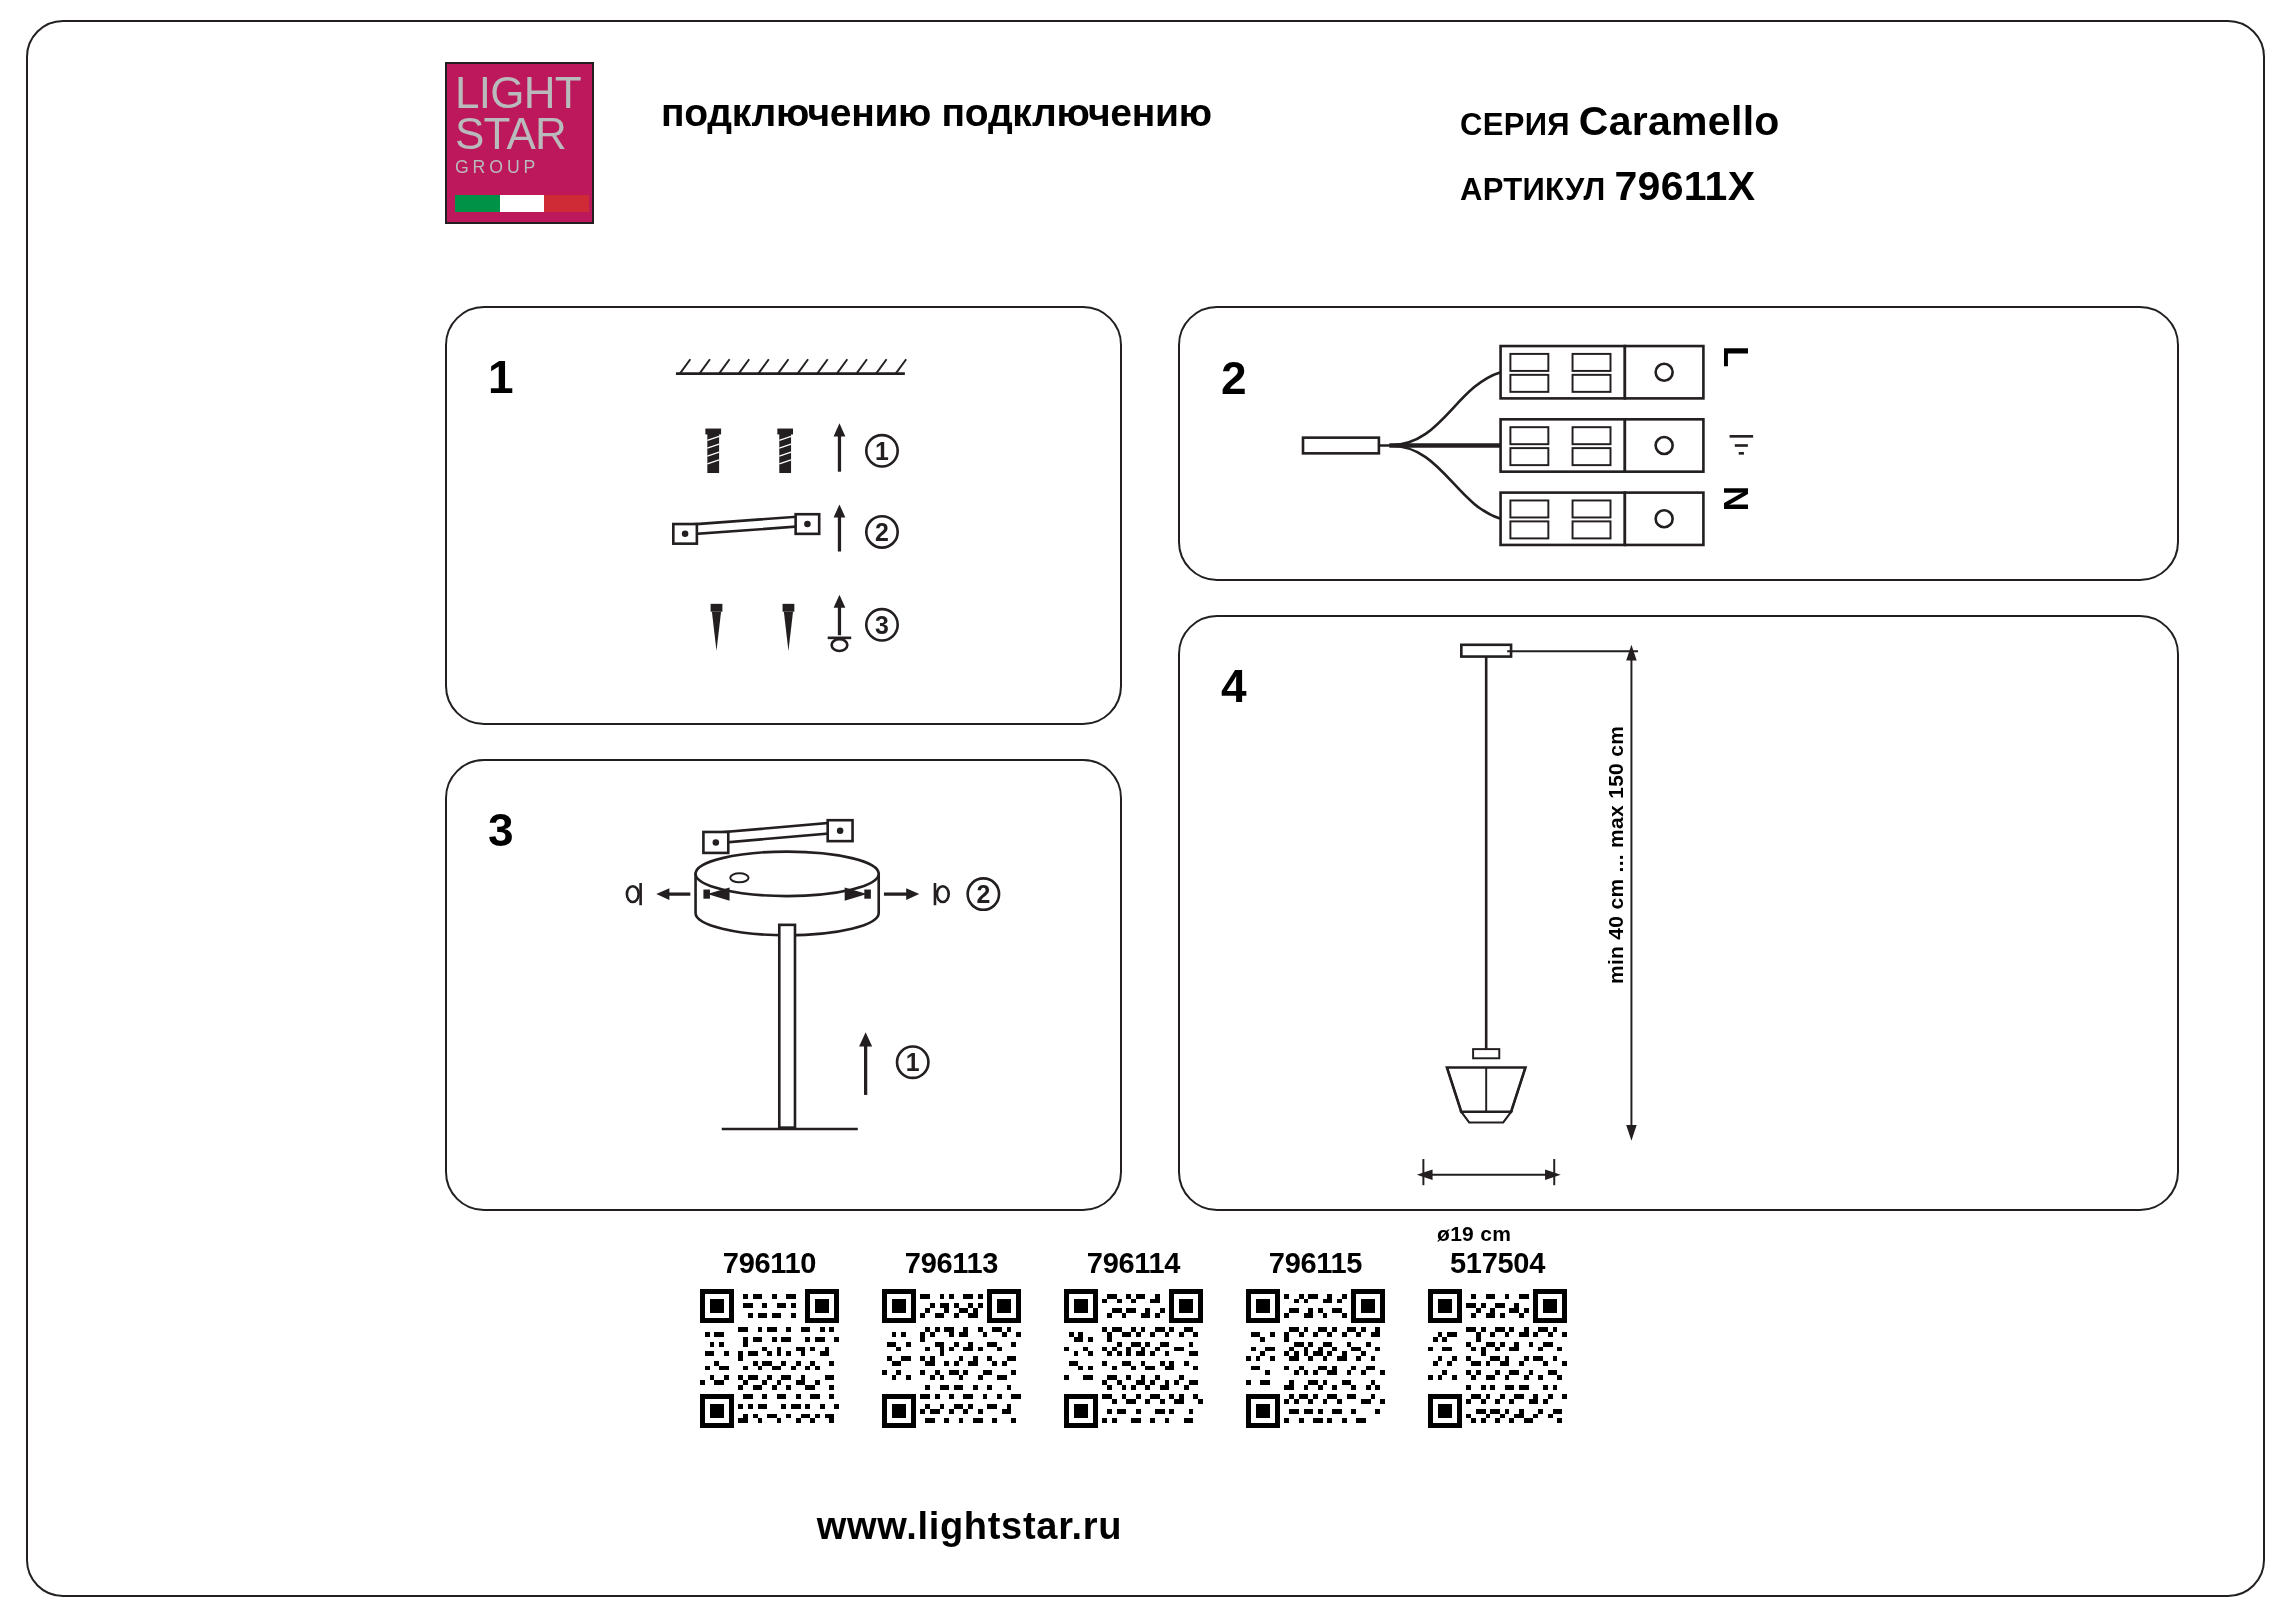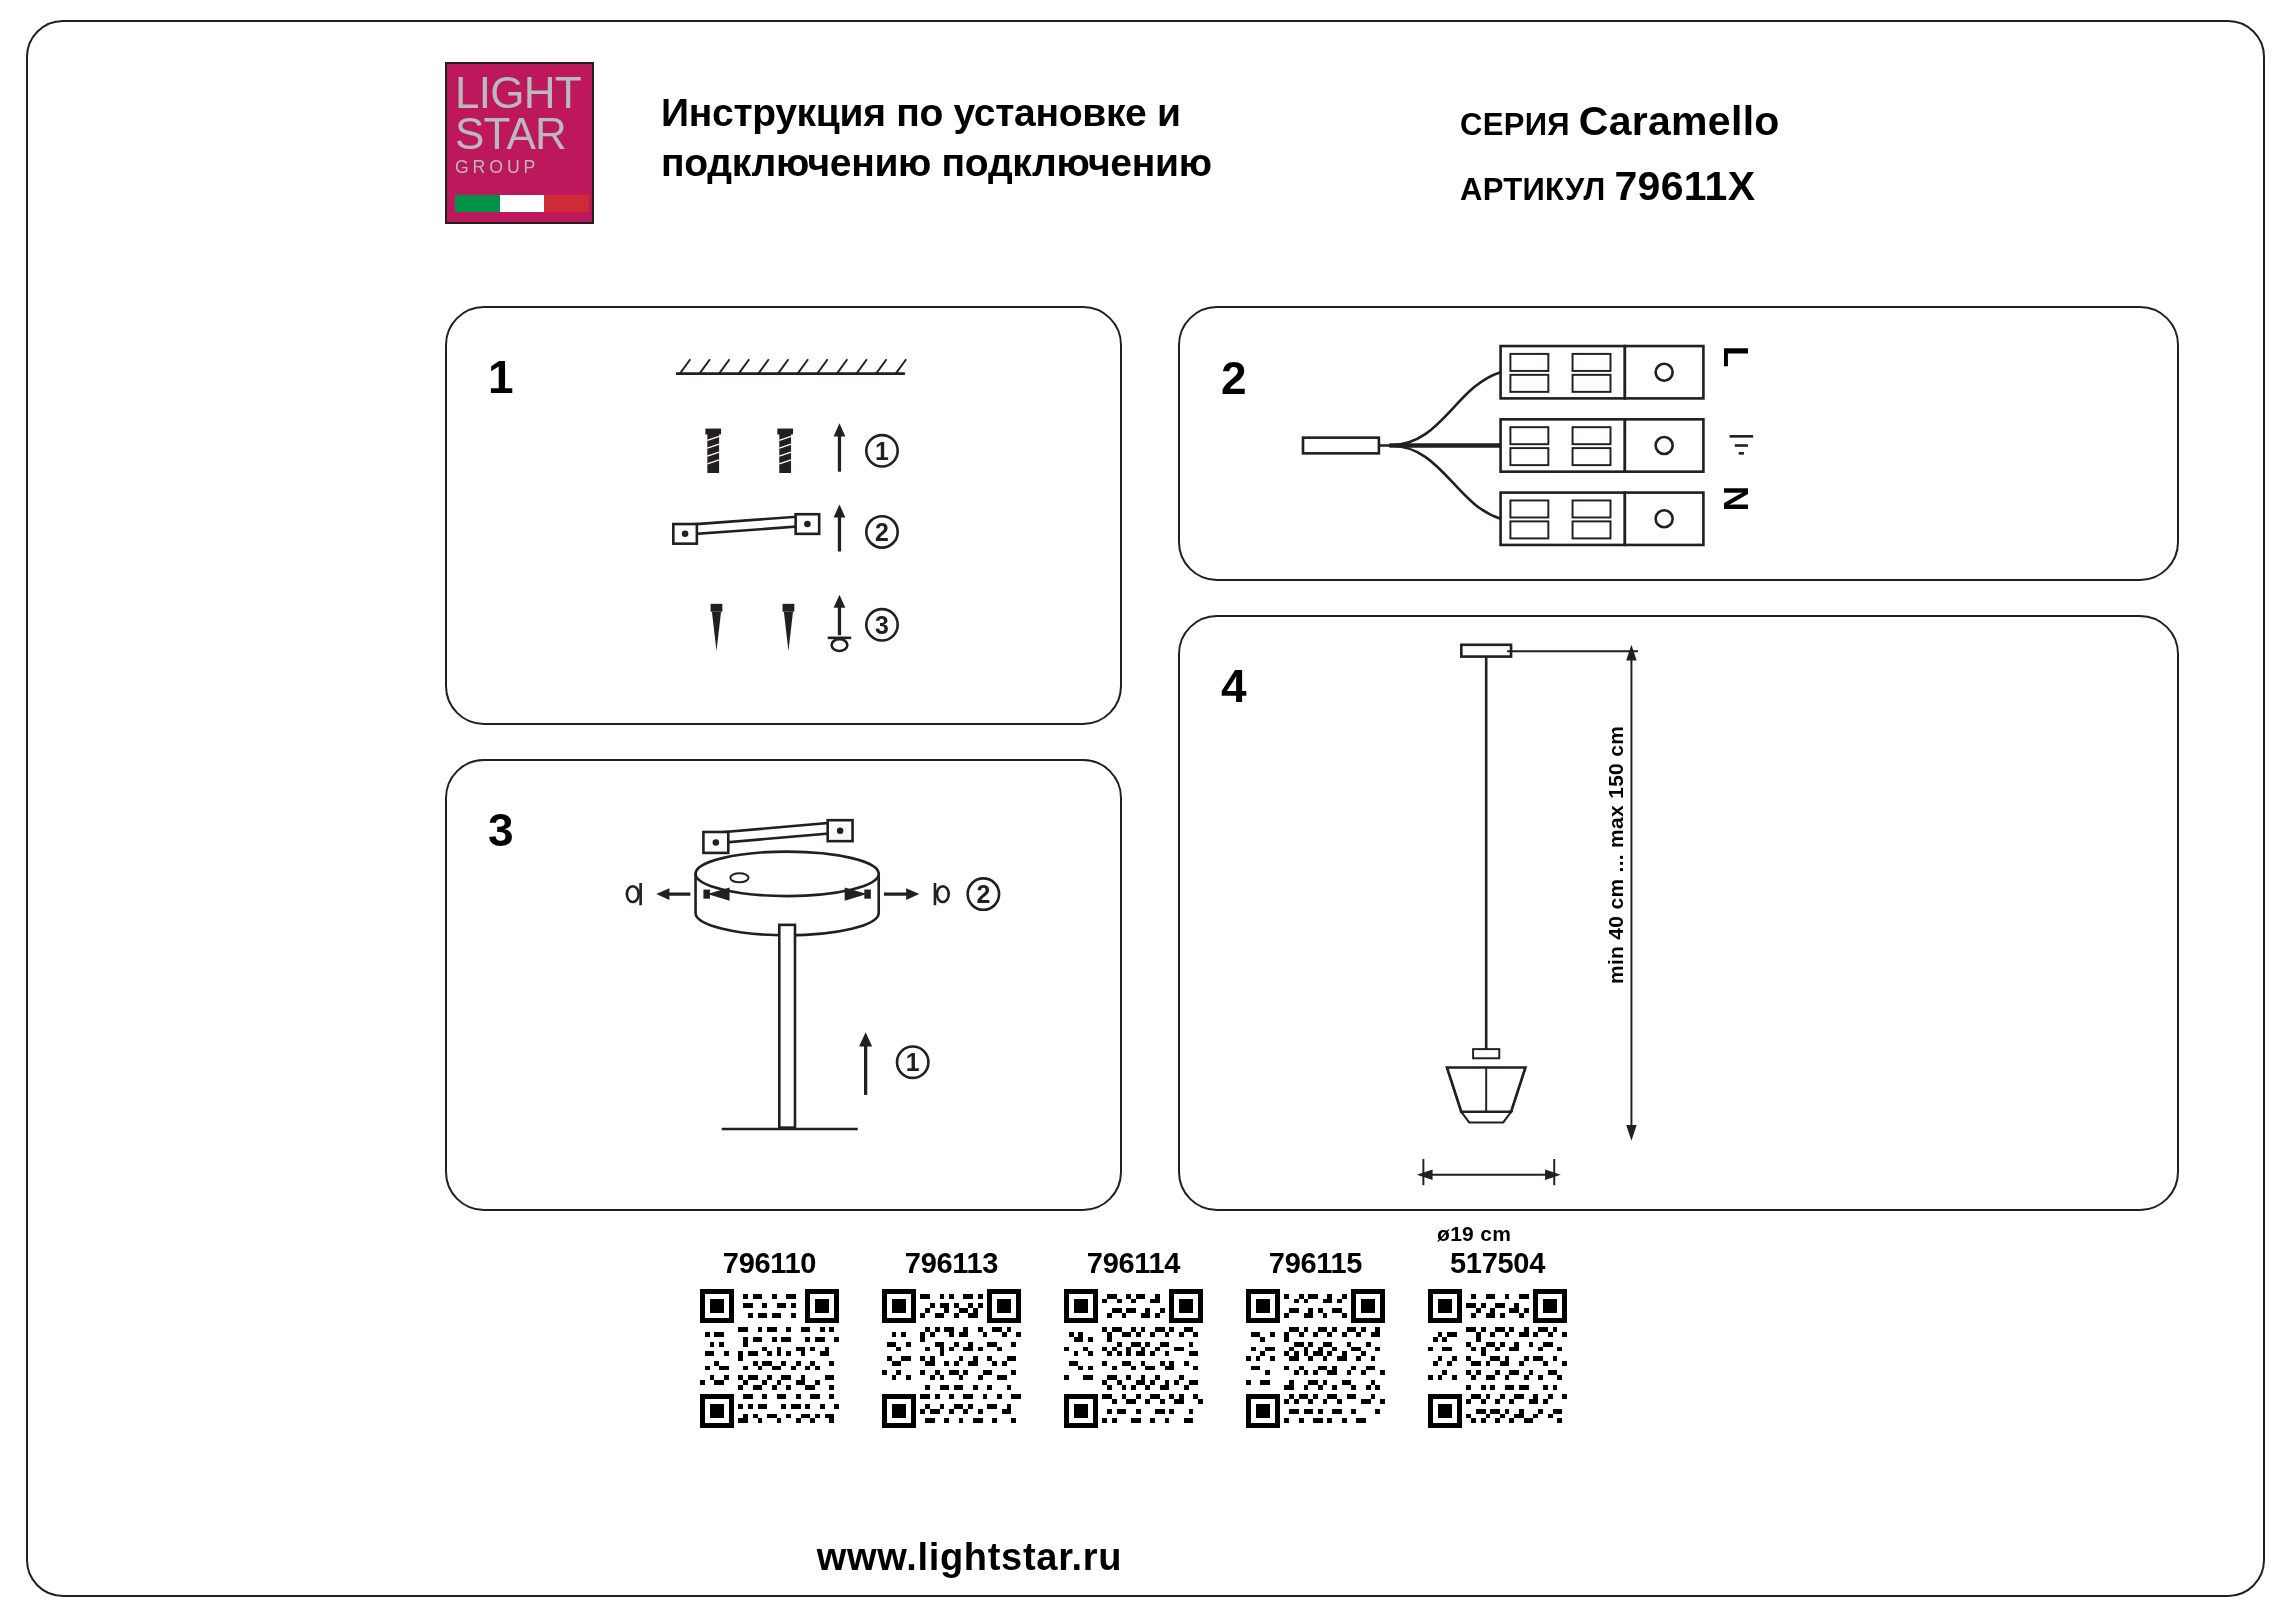--- a/index.html
+++ b/index.html
@@ -117,21 +117,20 @@
 
   
   .footer-url {
     position: absolute;
     left: 0; top: 1505px;
     width: 1939px;
     text-align: center;
     font-size: 38px;
     font-weight: bold;
     letter-spacing: 0.7px;
-    margin-top: 31px;
   }
 
   
   .dim-label {
     position: absolute;
     font-size: 21px;
     font-weight: bold;
     letter-spacing: 0.3px;
     white-space: nowrap;
   }
@@ -160,21 +159,20 @@
     <div class="logo-l3">GROUP</div>
   </div>
   <div class="logo-flag">
     <span style="background:#009246"></span>
     <span style="background:#ffffff"></span>
     <span style="background:#ce2b37"></span>
   </div>
 </div>
 
 <div class="header-title">
-  <div>Инструкция по установке и</div>
   <div>подключению подключению</div>
 </div>
 
 <div class="header-right">
   <div class="hr-line1">
     <span>СЕРИЯ</span>
     <span class="big">Caramello</span>
   </div>
   <div class="hr-line2">
     <span>АРТИКУЛ</span>

